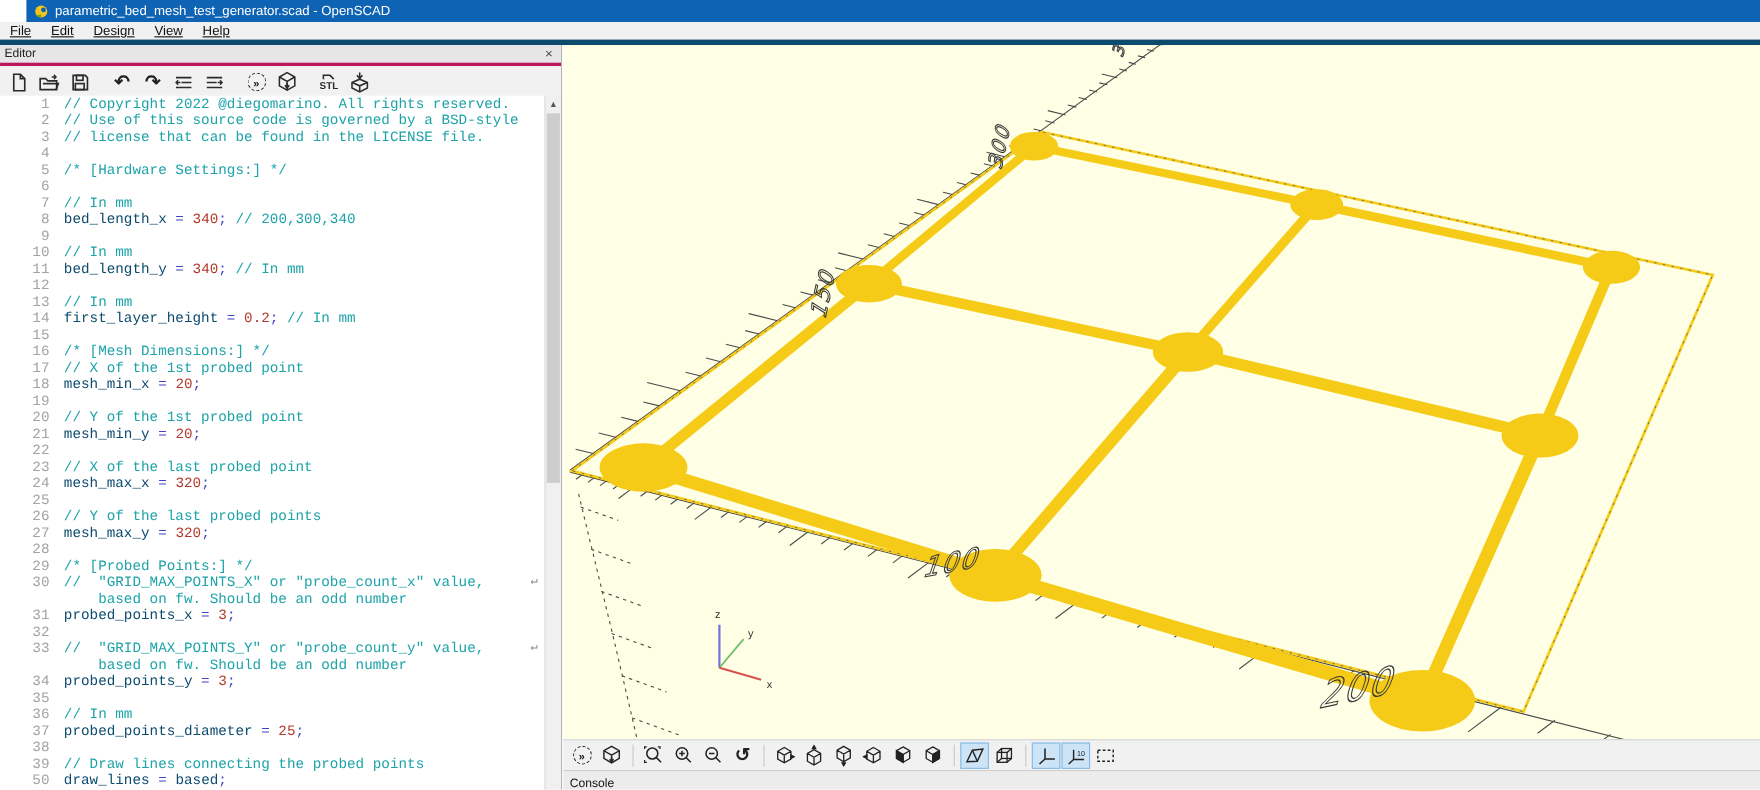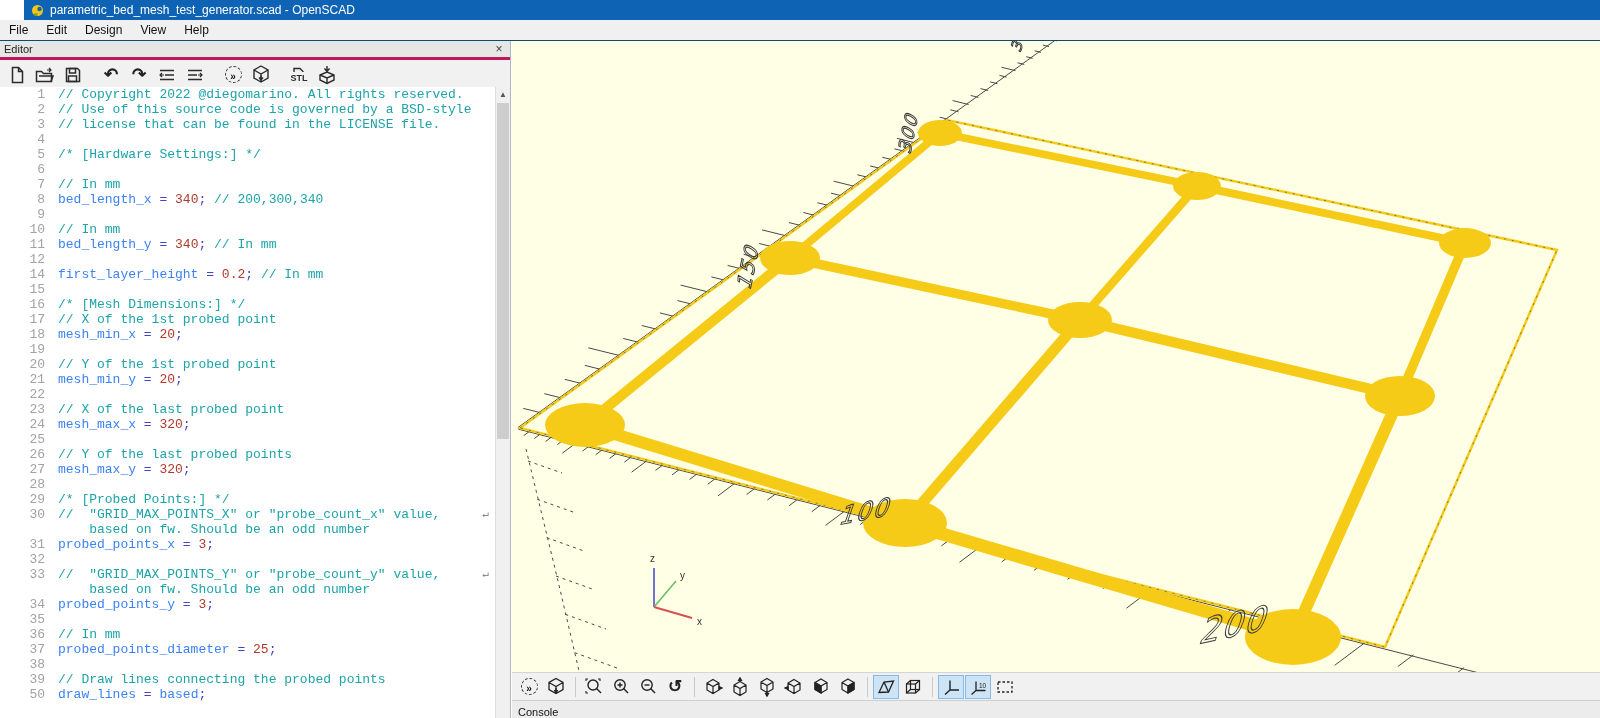--- a/index.html
+++ b/index.html
@@ -3,35 +3,35 @@
 <meta charset="utf-8">
 <style>
   html,body{margin:0;padding:0;background:#fff;}
   body{width:1600px;height:718px;position:relative;overflow:hidden;
        font-family:"Liberation Sans",sans-serif;-webkit-font-smoothing:antialiased;}
   
   .titlebar{position:absolute;left:0;top:0;width:1600px;height:20px;background:#0e63b5;
             display:flex;align-items:center;color:#fff;font-size:12px;margin-left:24px;}
   .titlebar .logo{margin:0 6px 0 7px;display:flex;}
   .menubar{position:absolute;left:0;top:20px;width:1600px;height:21px;background:#f0f0f0;
-           border-bottom:1px solid #0c4a6e;display:flex;align-items:center;font-size:12px;color:#111;box-sizing:border-box;}
+           border-bottom:5px solid #0c4a6e;display:flex;align-items:center;font-size:12px;color:#111;box-sizing:border-box;text-decoration:underline;}
   .menubar span{padding:0 9px;cursor:default;}
   
   .editor{position:absolute;left:0;top:41px;width:511px;height:677px;background:#fff;border-right:1px solid #b5b5b5;box-sizing:border-box;}
   .ed-head{height:16px;background:#e6e6e6;border-bottom:3px solid #be185d;display:flex;align-items:center;
            font-size:11px;color:#222;padding:0 4px;justify-content:space-between;}
   .ed-close{color:#444;font-size:12px;width:14px;text-align:center;cursor:default;}
   .ed-tools{height:29px;background:#f1f1f1;border-bottom:1px solid #d6d6d6;display:flex;align-items:center;padding-left:4px;}
   .btn{width:26px;height:24px;display:flex;align-items:center;justify-content:center;margin-right:2px;}
   .gap{width:10px;}
   .code{position:absolute;left:0;top:46px;bottom:0;right:15px;overflow:hidden;background:#fff;
         font-family:"Liberation Mono",monospace;font-size:13px;}
   .row{height:15px;line-height:15px;white-space:pre;position:relative;}
   .ln{display:inline-block;width:45px;text-align:right;color:#a3a3a3;margin-right:13px;}
-  .c{color:#1da3a8;} .p{color:#3b82f6;} .n{color:#b2392c;} .o{color:#4343c8;}
+  .c{color:#1da3a8;} .p{color:#0c4a6e;} .n{color:#b2392c;} .o{color:#4343c8;}
   .wrapmark{position:absolute;right:6px;top:0;color:#8a8a8a;font-size:11px;}
   .scroll{position:absolute;right:0;top:46px;bottom:0;width:15px;background:#f0f0f0;border-left:1px solid #dcdcdc;box-sizing:border-box;}
   .s-up{height:15px;display:flex;align-items:center;justify-content:center;font-size:8px;color:#555;}
   .s-thumb{position:absolute;left:1px;right:1px;top:16px;height:336px;background:#cdcdcd;}
   
   .viewport{position:absolute;left:512px;top:41px;width:1088px;height:631px;background:#ffffe5;overflow:hidden;}
   .vtools{position:absolute;left:512px;top:672px;width:1088px;height:28px;background:#f1f1f1;
           border-top:1px solid #d5d5d5;display:flex;align-items:center;padding-left:4px;box-sizing:border-box;}
   .vbtn{width:26px;height:24px;display:flex;align-items:center;justify-content:center;margin-right:1px;border:1px solid transparent;box-sizing:border-box;}
   .vbtn.active{background:#cde4f7;border:1px solid #86b9e4;}
@@ -144,20 +144,21 @@
         <div class="row"><span class="ln">3</span><span class="c">// license that can be found in the LICENSE file.</span></div>
         <div class="row"><span class="ln">4</span></div>
         <div class="row"><span class="ln">5</span><span class="c">/* [Hardware Settings:] */</span></div>
         <div class="row"><span class="ln">6</span></div>
         <div class="row"><span class="ln">7</span><span class="c">// In mm</span></div>
         <div class="row"><span class="ln">8</span><span class="p">bed_length_x </span><span class="o">=</span><span class="p"> </span><span class="n">340</span><span class="o">;</span><span class="c"> // 200,300,340</span></div>
         <div class="row"><span class="ln">9</span></div>
         <div class="row"><span class="ln">10</span><span class="c">// In mm</span></div>
         <div class="row"><span class="ln">11</span><span class="p">bed_length_y </span><span class="o">=</span><span class="p"> </span><span class="n">340</span><span class="o">;</span><span class="c"> // In mm</span></div>
         <div class="row"><span class="ln">12</span></div>
+        <div class="row"><span class="ln">13</span><span class="c">// In mm</span></div>
         <div class="row"><span class="ln">14</span><span class="p">first_layer_height </span><span class="o">=</span><span class="p"> </span><span class="n">0.2</span><span class="o">;</span><span class="c"> // In mm</span></div>
         <div class="row"><span class="ln">15</span></div>
         <div class="row"><span class="ln">16</span><span class="c">/* [Mesh Dimensions:] */</span></div>
         <div class="row"><span class="ln">17</span><span class="c">// X of the 1st probed point</span></div>
         <div class="row"><span class="ln">18</span><span class="p">mesh_min_x </span><span class="o">=</span><span class="p"> </span><span class="n">20</span><span class="o">;</span></div>
         <div class="row"><span class="ln">19</span></div>
         <div class="row"><span class="ln">20</span><span class="c">// Y of the 1st probed point</span></div>
         <div class="row"><span class="ln">21</span><span class="p">mesh_min_y </span><span class="o">=</span><span class="p"> </span><span class="n">20</span><span class="o">;</span></div>
         <div class="row"><span class="ln">22</span></div>
         <div class="row"><span class="ln">23</span><span class="c">// X of the last probed point</span></div>

